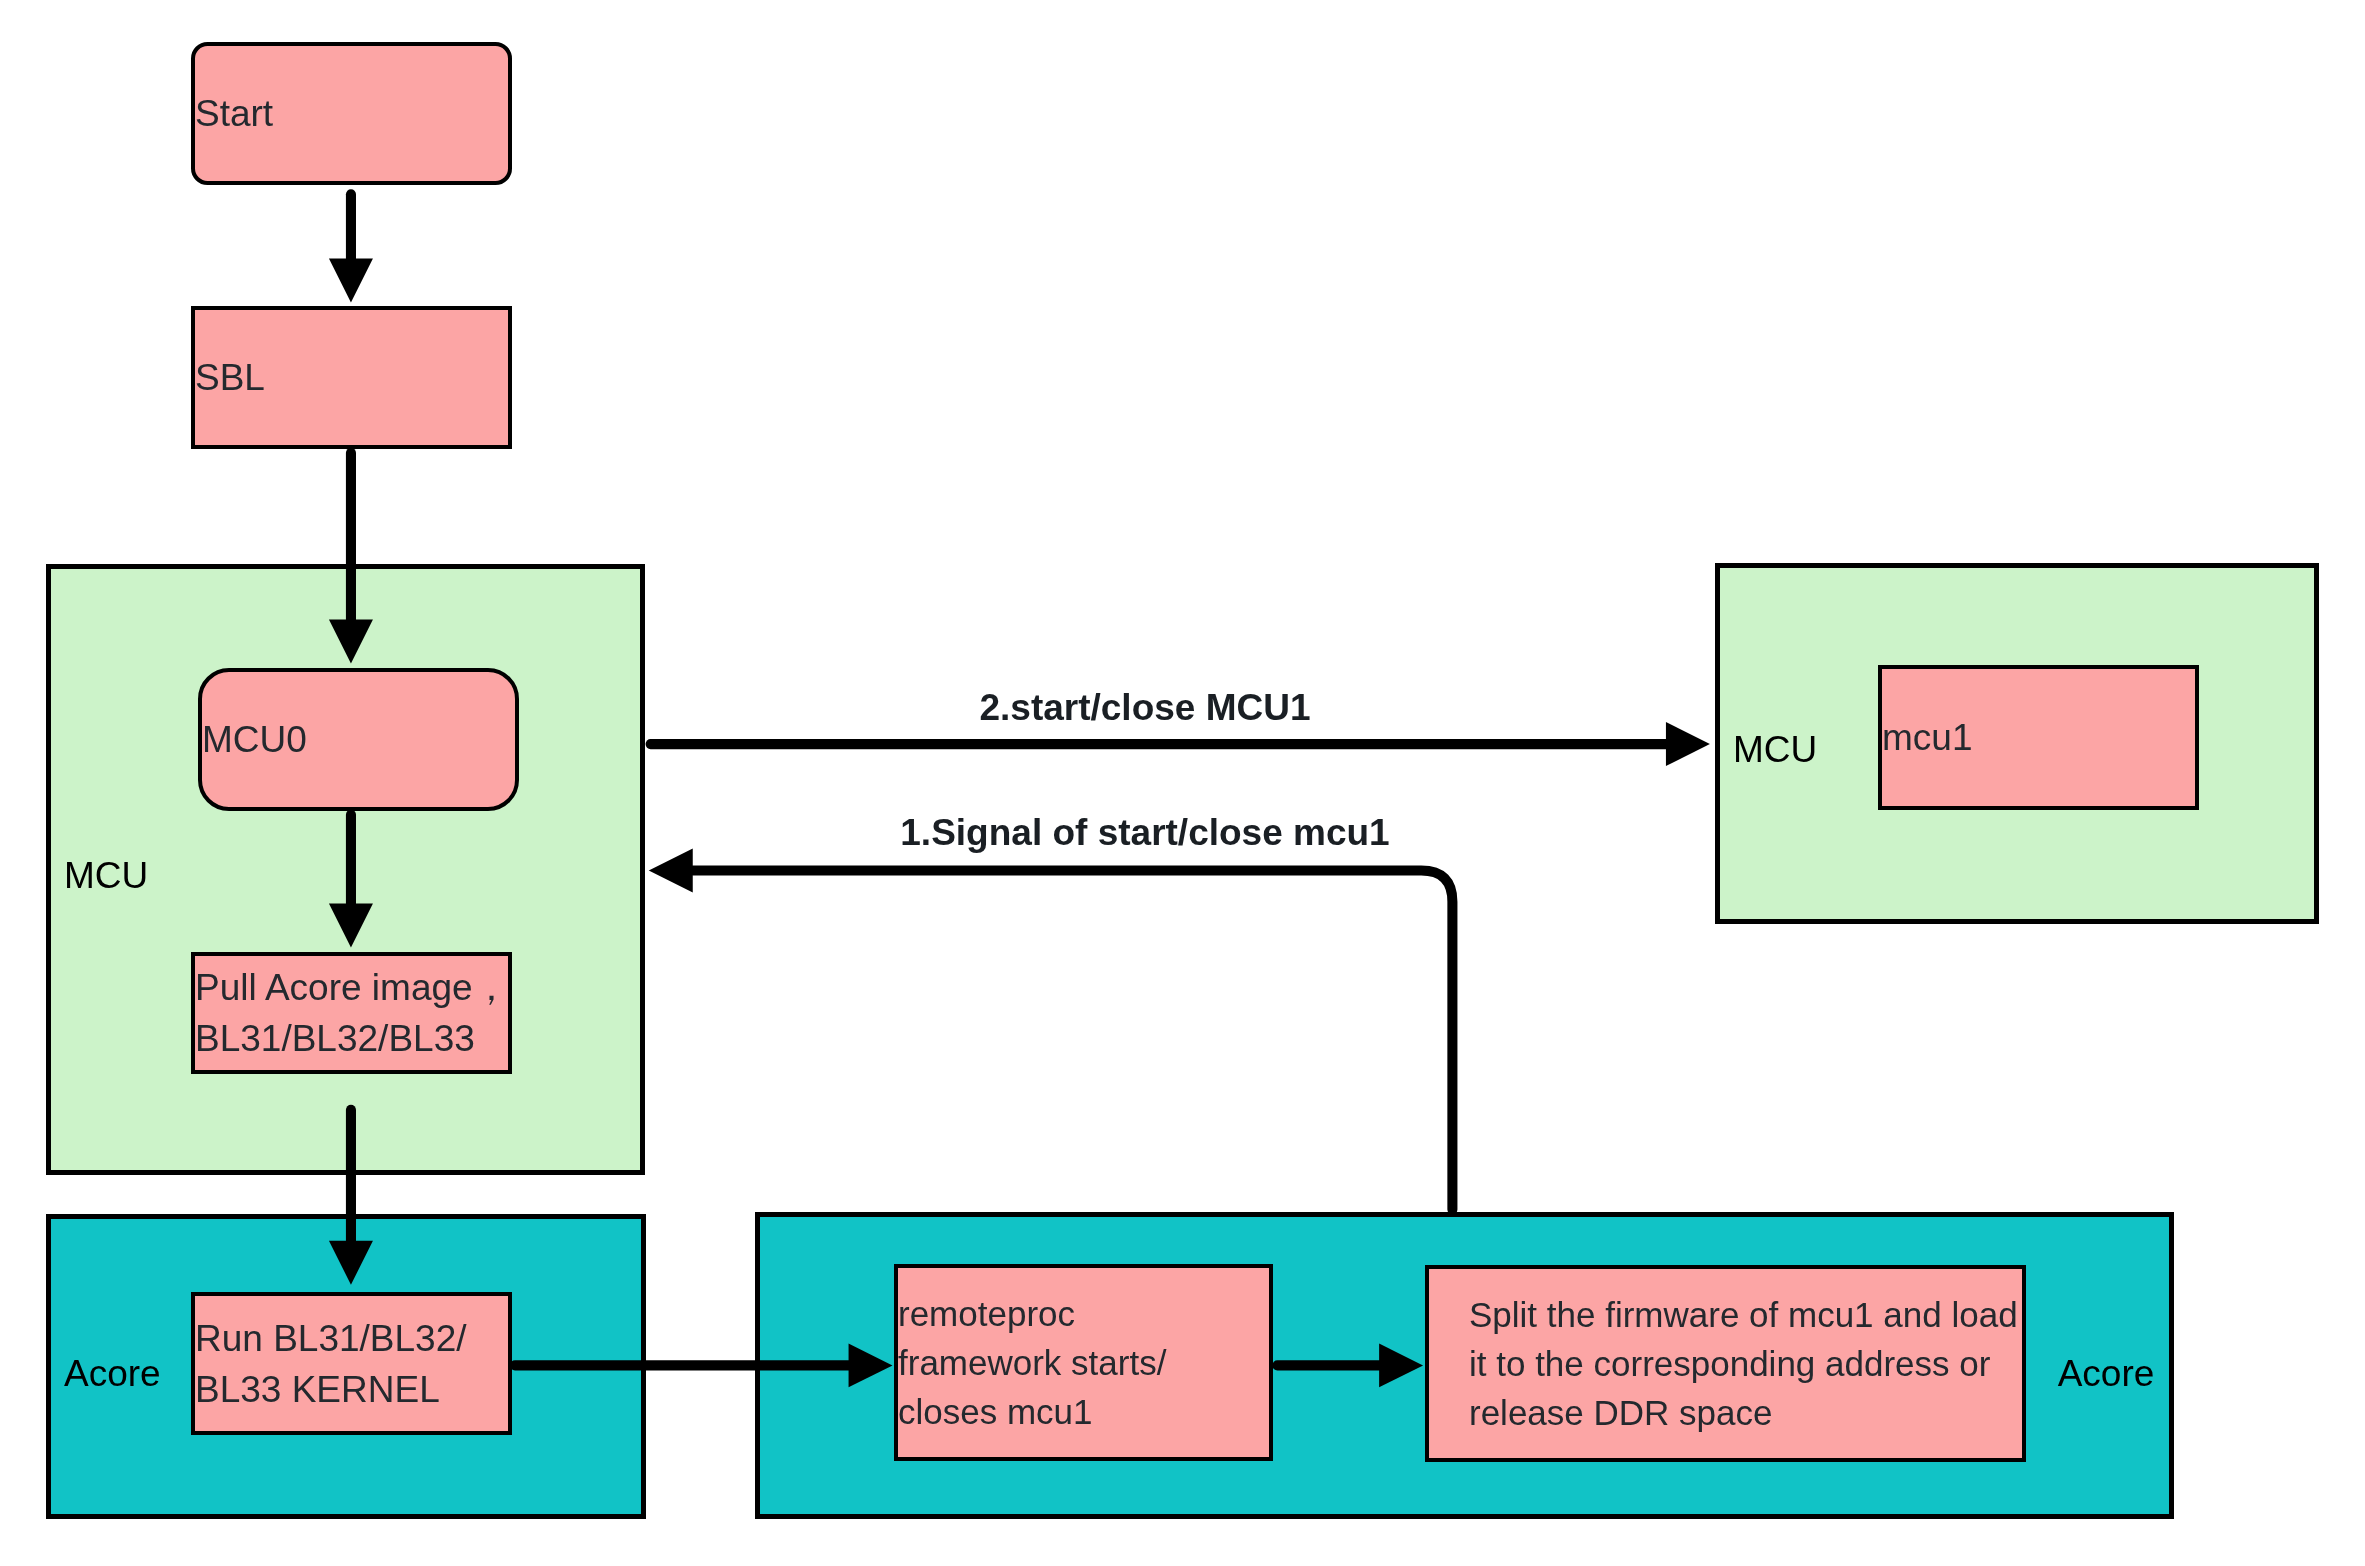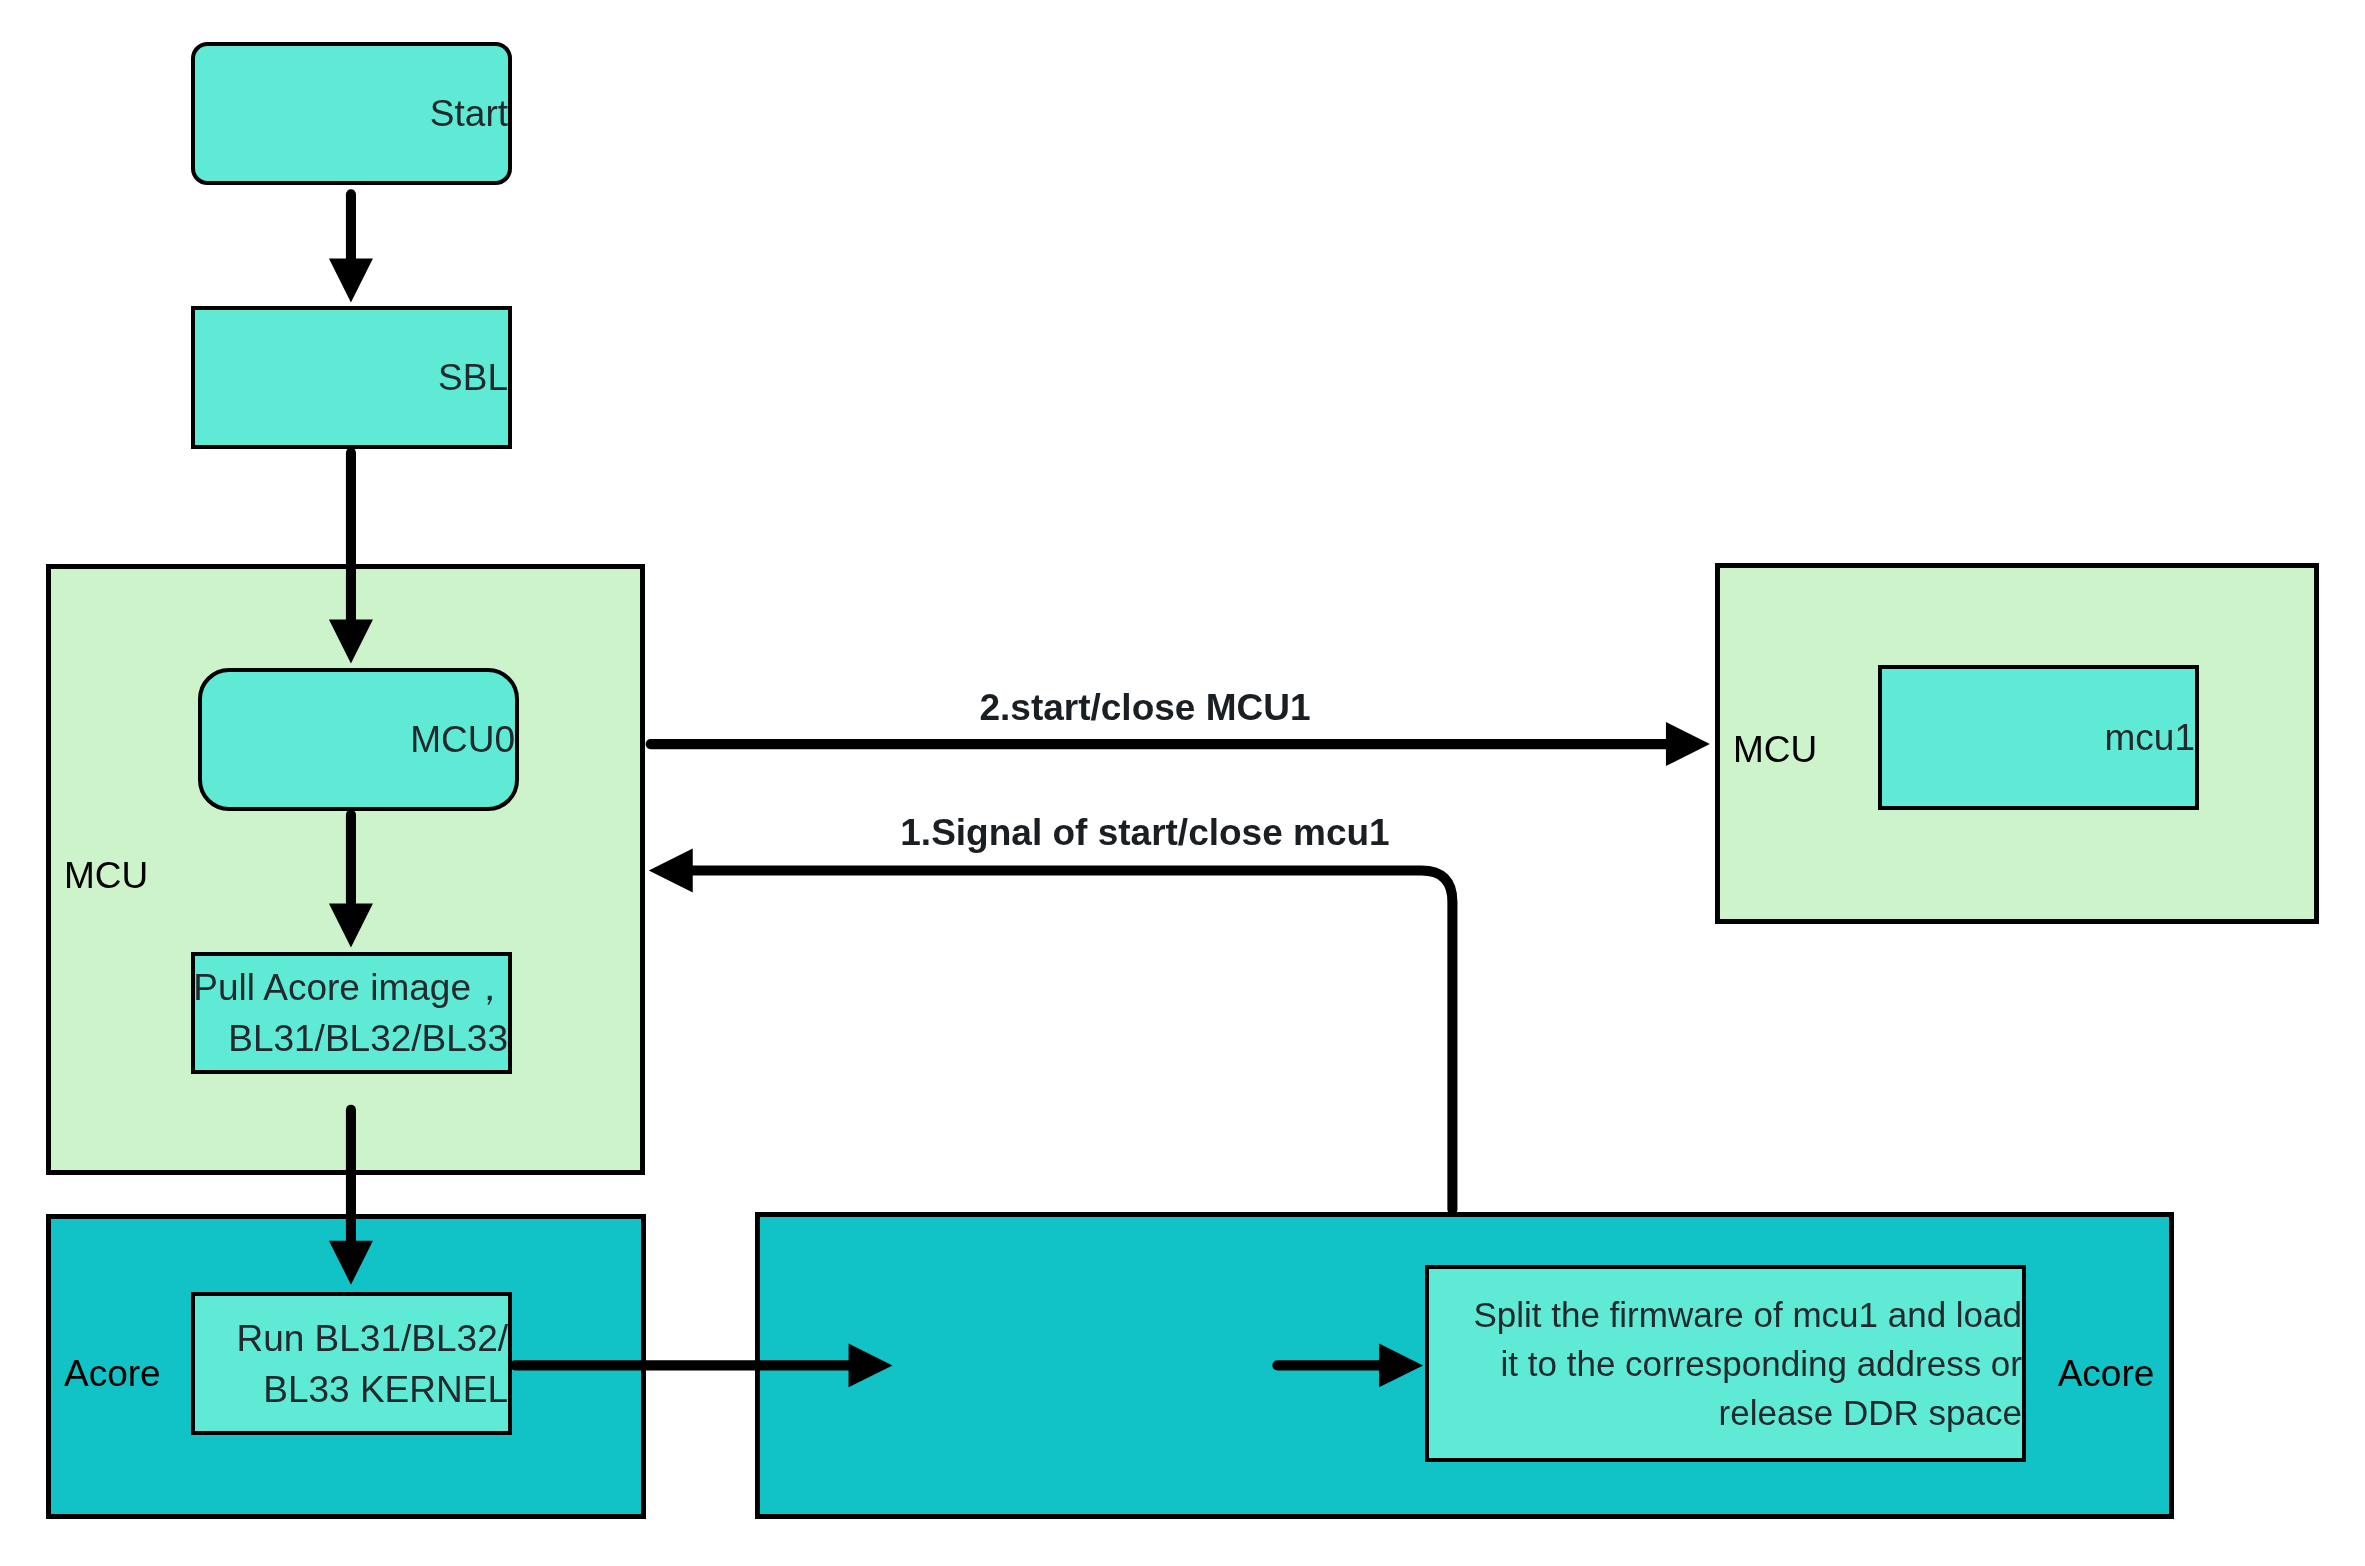--- a/index.html
+++ b/index.html
@@ -25,26 +25,26 @@
   .container.green{background:var(--green);}
   .container.teal{background:var(--teal);}
   .side-label{
     position:absolute;
     font-size:37px;
     color:#000000;
     white-space:nowrap;
   }
   .node{
     position:absolute;
-    background:#5eead4;
+    background:#fca5a5;
     border:4.6px solid var(--line);
     box-sizing:border-box;
     display:flex;
     flex-direction:column;
-    align-items:flex-end;
+    align-items:flex-start;
     justify-content:center;
     text-align:center;
     font-size:37px;
     line-height:51px;
     color:var(--text);
   }
   .node.small{font-size:35px;line-height:49px;}
   .node span{display:block;white-space:nowrap;}
   .rounded{border-radius:16.5px;}
   .edge-label{
@@ -124,20 +124,25 @@
   <div class="node" id="node-pull">
     <span>Pull Acore image，</span>
     <span>BL31/BL32/BL33</span>
   </div>
 
   <div class="node" id="node-run">
     <span>Run BL31/BL32/</span>
     <span>BL33 KERNEL</span>
   </div>
 
+  <div class="node small" id="node-remoteproc">
+    <span>remoteproc</span>
+    <span>framework starts/</span>
+    <span>closes mcu1</span>
+  </div>
 
   <div class="node small" id="node-split">
     <span>Split the firmware of mcu1 and load</span>
     <span>it to the corresponding address or</span>
     <span>release DDR space</span>
   </div>
 
   <div class="node" id="node-mcu1">
     <span>mcu1</span>
   </div>

